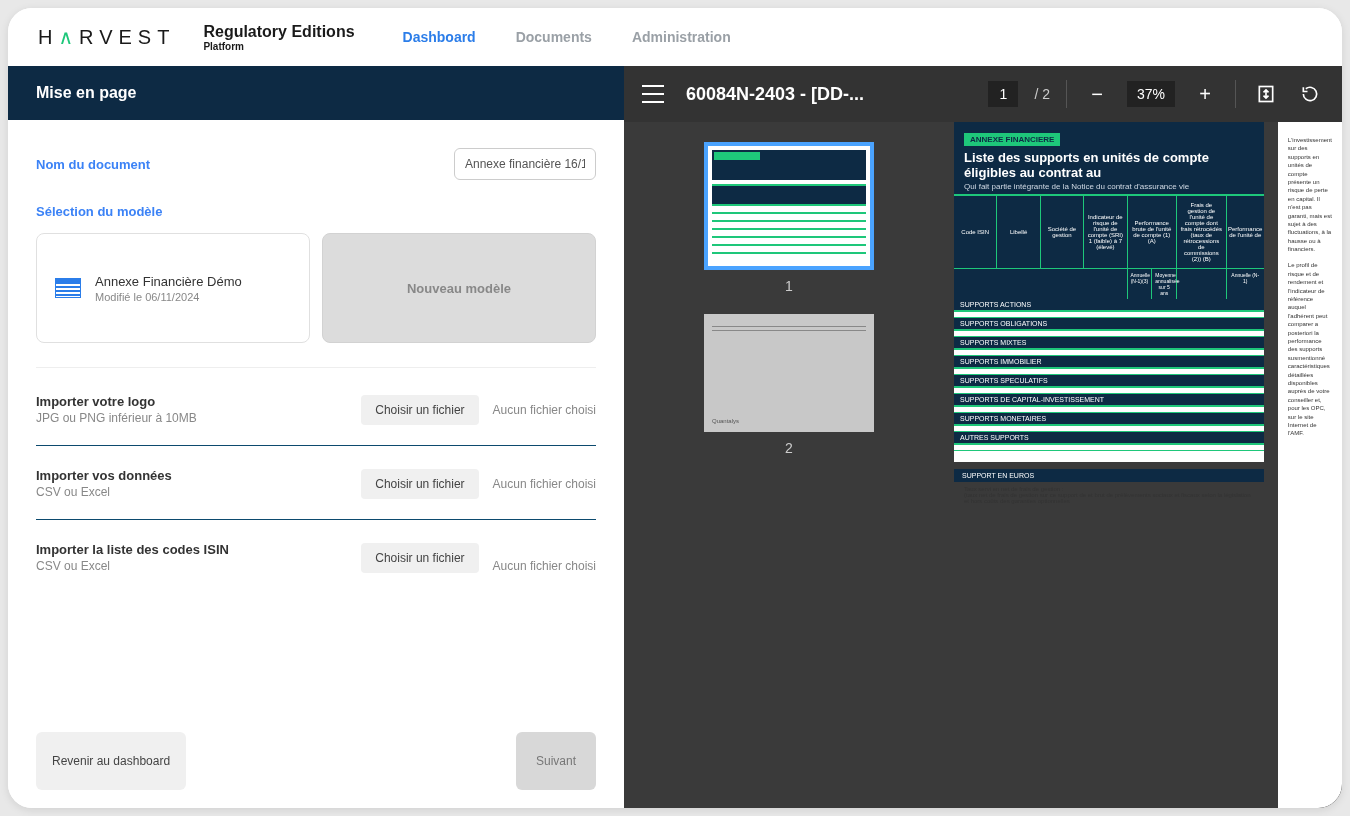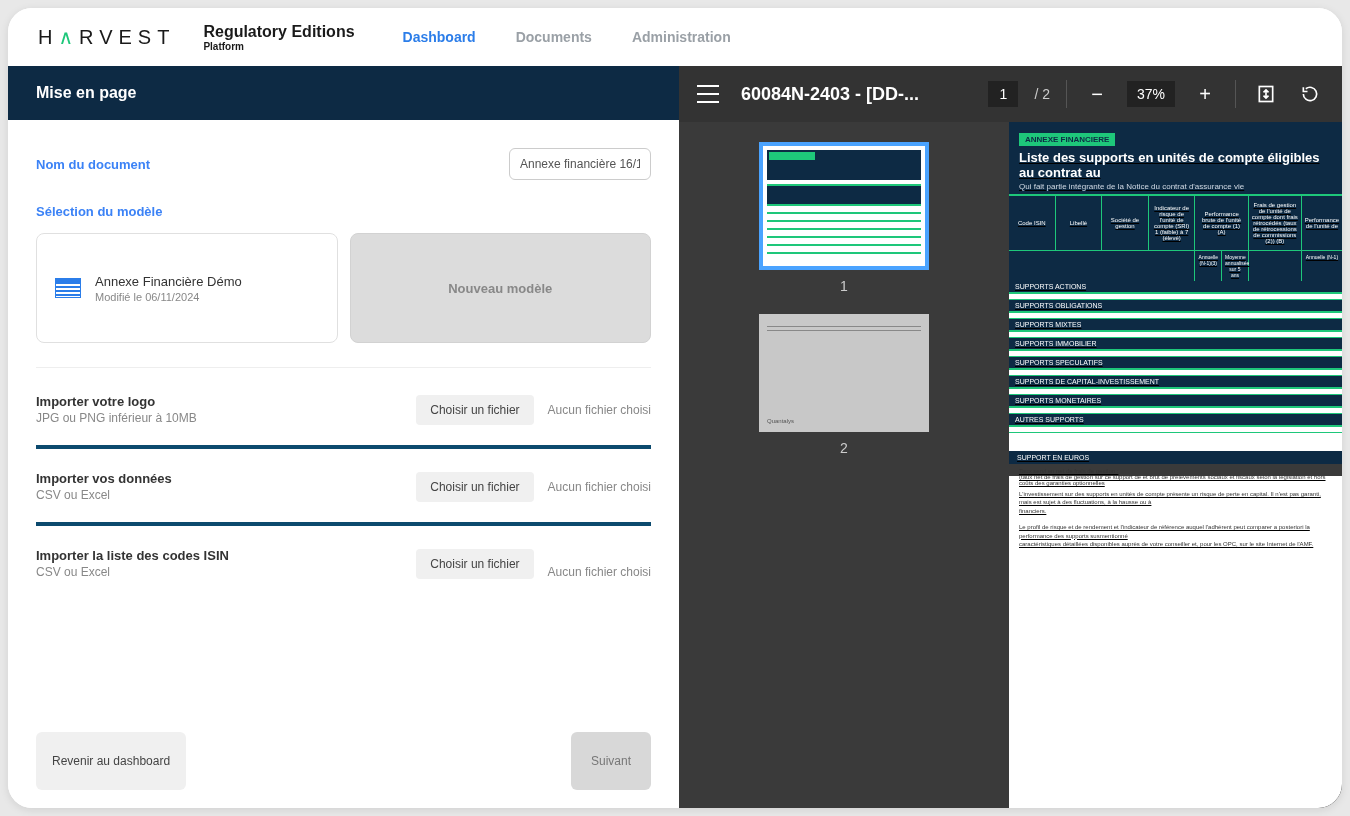--- a/index.html
+++ b/index.html
@@ -13,21 +13,21 @@
   }
   .logo { font-family: Arial; font-weight: 400; font-size: 20px; letter-spacing: 6px; color: #1a1a1a; }
   .logo .green { color: #1ec77a; }
   .product { margin-left: 28px; display:flex; flex-direction:column; }
   .product .line1 { font-weight: 700; font-size: 16px; color: #1a1a1a; }
   .product .line2 { font-weight: 700; font-size: 10px; color: #1a1a1a; }
   .nav { display: flex; gap: 40px; margin-left: 48px; }
   .nav a { font-size: 14px; font-weight: 600; color: #9aa0a6; text-decoration: none; }
   .nav a.active { color: #2b7de9; }
   .content { flex: 1; display: flex; }
-  .left { width: 671px; background: #fff; display: flex; flex-direction: column; }
+  .left { width: 616px; background: #fff; display: flex; flex-direction: column; }
   .left-header { background: #0d2a44; color: #fff; padding: 18px 28px; font-size: 16px; font-weight: 600; }
   .left-body { padding: 28px 28px 10px 28px; flex: 1; overflow: auto; }
   .row { display: flex; align-items: center; margin-bottom: 24px; }
   .label { font-size: 13px; font-weight: 600; color: #3b82f6; flex: 1; }
   .name-input {
     width: 142px; padding: 8px 10px; border: 1px solid #ccc; border-radius: 6px;
     font-size: 12px; color: #555; text-align: left;
   }
   .template-row { display: flex; gap: 12px; margin-bottom: 24px; }
   .template-card {
@@ -42,21 +42,21 @@
     width: 26px; height: 20px; background: linear-gradient(#2b7de9 30%, #fff 30%);
     border: 1px solid #2b7de9; position: relative;
   }
   .tpl-icon::after {
     content:""; position:absolute; left:0; right:0; top:40%; height:2px; background:#2b7de9;
     box-shadow: 0 4px 0 #2b7de9, 0 8px 0 #2b7de9;
   }
   .tpl-text .t { font-size: 13px; font-weight: 500; color: #333; }
   .tpl-text .s { font-size: 11px; color: #888; margin-top: 2px; }
   .divider { height:1px; background:#eee; margin: 8px 0 20px 0; }
-  .import-row { display:flex; align-items:center; padding: 6px 0 20px 0; border-bottom:4px solid #0c4a6e; margin-bottom:16px;}
+  .import-row { display:flex; align-items:center; padding: 6px 0 20px 0; border-bottom:1px solid #0c4a6e; margin-bottom:16px;}
   .import-labels { flex:1; }
   .import-labels .t { font-size:13px; font-weight:600; color:#333; }
   .import-labels .s { font-size:12px; color:#888; margin-top:2px;}
   .file-btn {
     background:#f0f0f0; border:none; padding:8px 14px; border-radius:4px;
     font-size:12px; color:#444; cursor:pointer;
   }
   .file-status { font-size:12px; color:#888; margin-left:14px; }
   .footer { padding: 18px 28px; display:flex; justify-content:space-between; }
   .btn-secondary { background:#f0f0f0; border:none; padding:10px 16px; border-radius:6px; font-size:12px; color:#444; cursor:pointer;}
@@ -82,21 +82,21 @@
   .thumb-page.active { border-color:#4aa3ff; }
   .thumb-num { color:#ccc; font-size:14px; text-align:center; margin-top:8px;}
   .th1-body { background:#fff; height:100%; position:relative; }
   .th1-hdr { position:absolute; top:4px; left:4px; right:4px; height:30px; background:#0d2a44; }
   .th1-badge { position:absolute; top:6px; left:6px; width:46px; height:8px; background:#1ec77a; }
   .th1-table { position:absolute; top:38px; left:4px; right:4px; bottom:14px; }
   .th1-thead { height:22px; background:#0d2a44; border-top:2px solid #1ec77a; border-bottom:2px solid #1ec77a; }
   .th1-row { height:8px; border-bottom:2px solid #1ec77a; }
   .thumb2 { background:#c8c8c8; height:118px; width:170px; position:relative;}
   .thumb2 .line { position:absolute; left:8px; right:8px; height:1px; background:#888;}
-  .preview { flex:1; background:#3a3a3a; overflow:hidden; display:flex; flex-direction:column; gap:14px;text-decoration:underline;}
+  .preview { flex:1; background:#3a3a3a; overflow:hidden; display:flex; flex-direction:row; gap:14px;}
   .preview-page1 { background:#fff; width:100%; position:relative; height:340px;}
   .pp1-hdr { background:#0d2a44; height:72px; padding:6px 10px; position:relative;}
   .pp1-badge { background:#1ec77a; color:#0d2a44; font-size:8px; font-weight:700; padding:2px 6px; display:inline-block;}
   .pp1-title { color:#fff; font-size:13px; font-weight:600; margin-top:4px;}
   .pp1-sub { color:#cfd8e3; font-size:8px; margin-top:2px;}
   .pp1-table { border-top:2px solid #1ec77a; }
   .pp1-thead { background:#0d2a44; display:flex; }
   .pp1-th { color:#fff; font-size:6px; padding:6px 3px; border-right:1px solid #1ec77a; display:flex; align-items:center; justify-content:center; text-align:center;}
   .pp1-th:nth-child(1){width:14%} .pp1-th:nth-child(2){width:14%}
   .pp1-th:nth-child(3){width:14%} .pp1-th:nth-child(4){width:14%}

